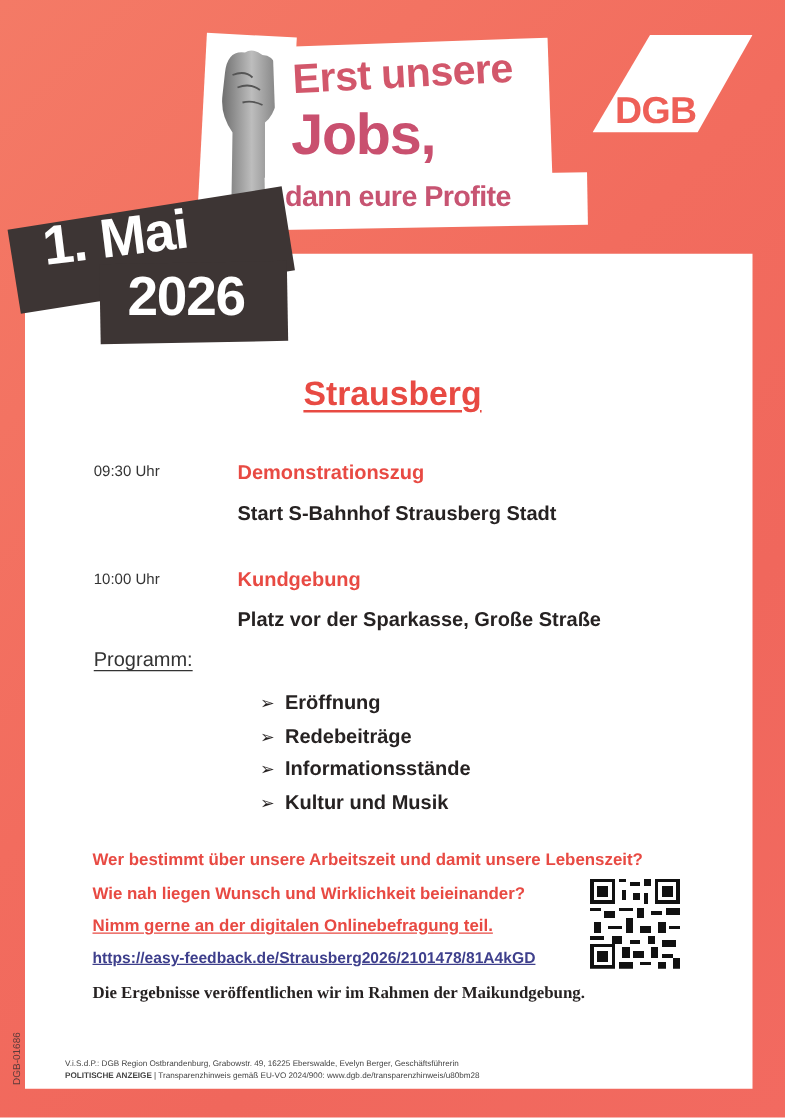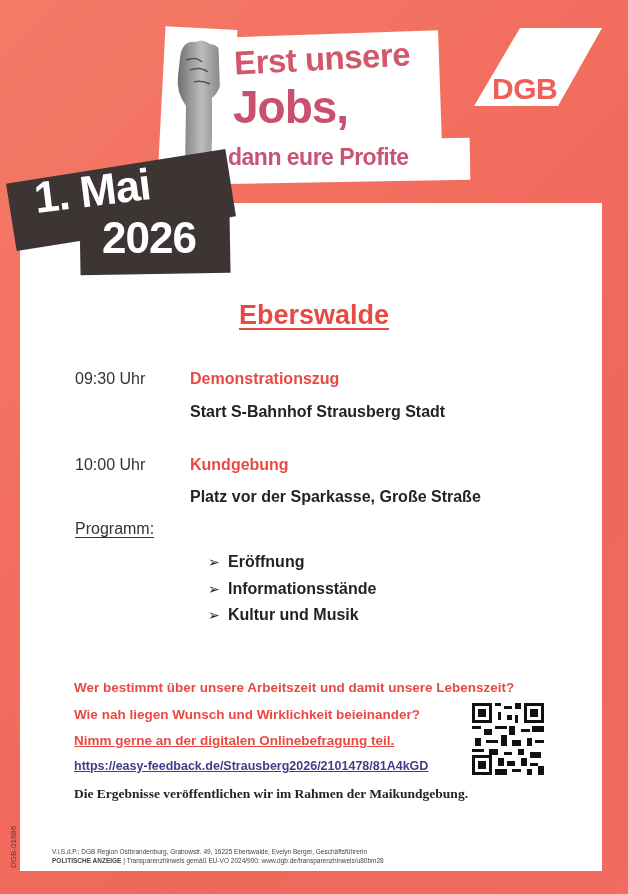--- a/index.html
+++ b/index.html
@@ -61,21 +61,21 @@
   }
   .dgb-text {
     position: absolute; left: 492px; top: 72px; font-size: 30px; font-weight: bold;
     color: #ee5f57; letter-spacing: -0.5px; text-align: right;
   }
   .city {
     position: absolute; left: 0; width: 628px; top: 300px; text-align: center;
     font-size: 27px; font-weight: bold; color: #e84a43; text-decoration: underline;
     text-underline-offset: 4px;
   }
-  .time { position: absolute; left: 75px; font-size: 16px; color: #333; }
+  .time { position: absolute; left: 75px; font-size: 12px; color: #333; }
   .event { position: absolute; left: 190px; font-size: 16px; font-weight: bold; color: #e84a43; }
   .loc { position: absolute; left: 190px; font-size: 16px; font-weight: bold; color: #262222; }
   .prog-label {
     position: absolute; left: 75px; top: 520px; font-size: 16px; font-weight: normal;
     color: #333; text-decoration: underline; text-underline-offset: 3px;
   }
   .prog-list { position: absolute; left: 208px; top: 553px; list-style: none; }
   .prog-list li {
     font-size: 16px; font-weight: bold; color: #262222; height: 26.5px; line-height: 18px;
   }
@@ -128,33 +128,34 @@
 <div class="date-box1"></div>
 <div class="date-box2"></div>
 <div class="date-line1">1. Mai</div>
 <div class="date-line2">2026</div>
 
 <svg class="dgb-logo" viewBox="0 0 128 78">
   <polygon points="46,0 128,0 84,78 0,78" fill="#ffffff"></polygon>
 </svg>
 <div class="dgb-text">DGB</div>
 
-<div class="city">Eberswalde</div>
+<div class="city">Strausberg</div>
 
 <div class="time" style="top:370px">09:30 Uhr</div>
 <div class="event" style="top:370px">Demonstrationszug</div>
 <div class="loc" style="top:403px">Start S-Bahnhof Strausberg Stadt</div>
 
 <div class="time" style="top:456px">10:00 Uhr</div>
 <div class="event" style="top:456px">Kundgebung</div>
 <div class="loc" style="top:488px">Platz vor der Sparkasse, Große Straße</div>
 
 <div class="prog-label">Programm:</div>
 <ul class="prog-list">
   <li><span class="arrow">➢</span><span>Eröffnung</span></li>
+  <li><span class="arrow">➢</span><span>Redebeiträge</span></li>
   <li><span class="arrow">➢</span><span>Informationsstände</span></li>
   <li><span class="arrow">➢</span><span>Kultur und Musik</span></li>
 </ul>
 
 <div class="q1" style="top:680px">Wer bestimmt über unsere Arbeitszeit und damit unsere Lebenszeit?</div>
 <div class="q2" style="top:707px">Wie nah liegen Wunsch und Wirklichkeit beieinander?</div>
 <div class="q3" style="top:733px">Nimm gerne an der digitalen Onlinebefragung teil.</div>
 <a class="url">https://easy-feedback.de/Strausberg2026/2101478/81A4kGD</a>
 <div class="results">Die Ergebnisse veröffentlichen wir im Rahmen der Maikundgebung.</div>
 

